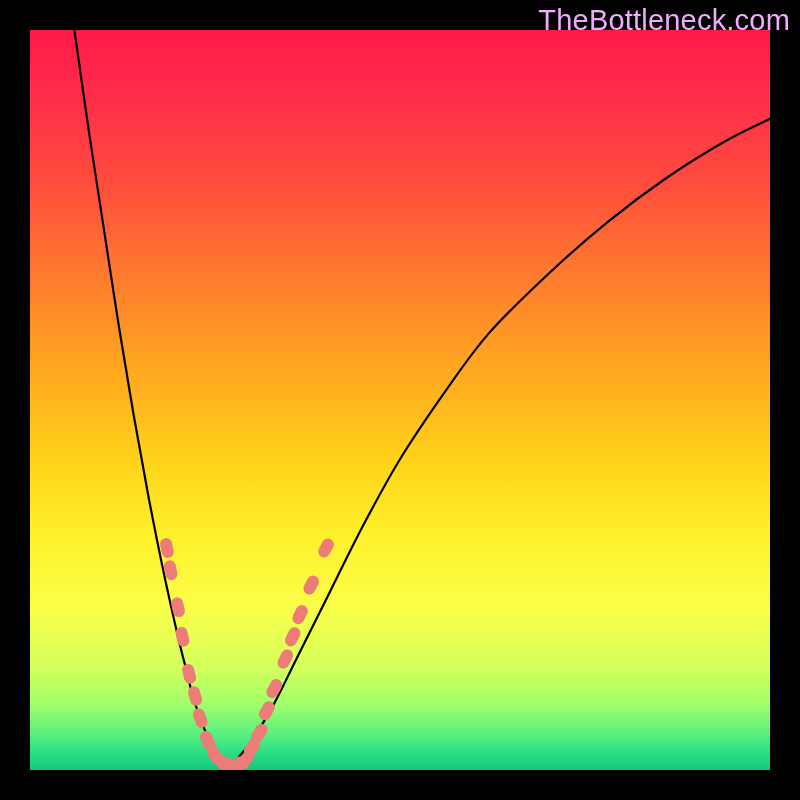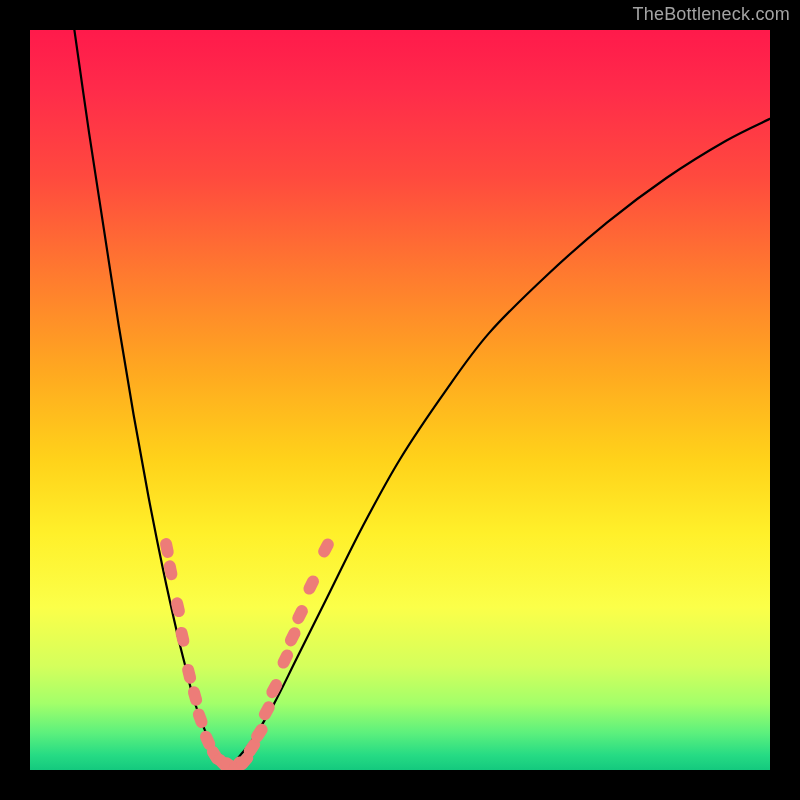--- a/index.html
+++ b/index.html
@@ -48,22 +48,22 @@
   svg.curves {
     position: absolute;
     inset: 0;
     width: 100%;
     height: 100%;
   }
   .credit {
     position: absolute;
     top: 4px;
     right: 10px;
-    color: #a3a3a3;
-    font-size: 18px;
+    color: #f0abfc;
+    font-size: 29px;
     letter-spacing: 0.2px;
     user-select: none;
   }
 </style>
 </head>
 <body>
 
 <div class="stage">
   <div class="credit">TheBottleneck.com</div>
   <div class="plot">

